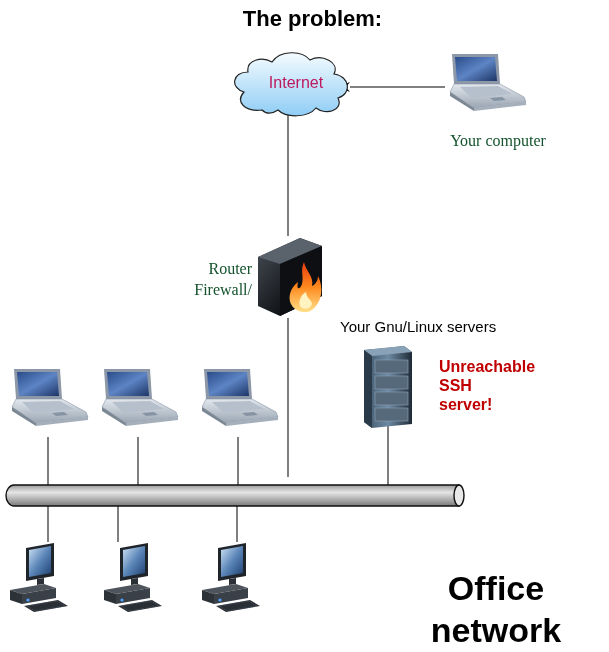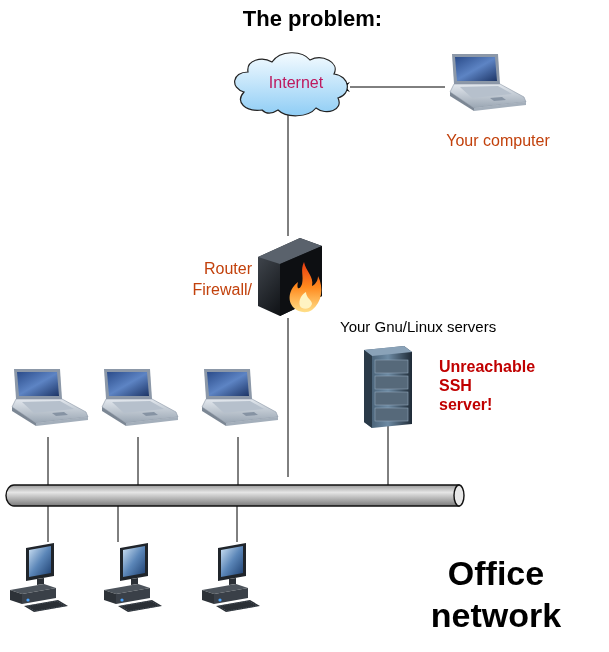--- a/index.html
+++ b/index.html
@@ -1,20 +1,20 @@
 <!DOCTYPE html>
 <html><head>
 <meta charset="utf-8">
 <style>
   html, body { margin:0; padding:0; background:#fff; }
   body { width:609px; height:652px; position:relative; overflow:hidden; font-family:"Liberation Sans", sans-serif; }
   .abs { position:absolute;padding-left:8px; }
   svg.canvas { position:absolute; left:0; top:0; }
   .title { left:0; width:609px; top:6px; text-align:center; font-weight:bold; font-size:22px; color:#000; }
-  .lbl-gold { color:#c2410c; font-size:16px; }
+  .lbl-gold { color:#14532d; font-size:16px;font-family:Liberation Serif, serif; }
   .lbl-bold { font-weight:normal; font-size:15px; color:#000; }
   .lbl-red { font-weight:bold; font-size:16px; color:#c00000; line-height:19px; }
   .office { font-weight:bold; font-size:34px; line-height:42px; text-align:center; color:#000; }
 </style>
 </head>
 <body>
 
 <svg class="canvas" width="609" height="652" viewBox="0 0 609 652">
   <defs>
     <linearGradient id="cloudGrad" x1="0" y1="0" x2="0" y2="1">
@@ -142,16 +142,16 @@
 </div>
 
 <div class="abs lbl-bold" style="left:332px; top:318px;">Your Gnu/Linux servers</div>
 
 <div class="abs lbl-red" style="left:431px; top:357px;">
   <div>Unreachable</div>
   <div>SSH</div>
   <div>server!</div>
 </div>
 
-<div class="abs office" style="left:408px; top:552px; width:160px;">
+<div class="abs office" style="left:408px; top:567px; width:160px;">
   <div>Office</div>
   <div>network</div>
 </div>
 
 </body></html>

